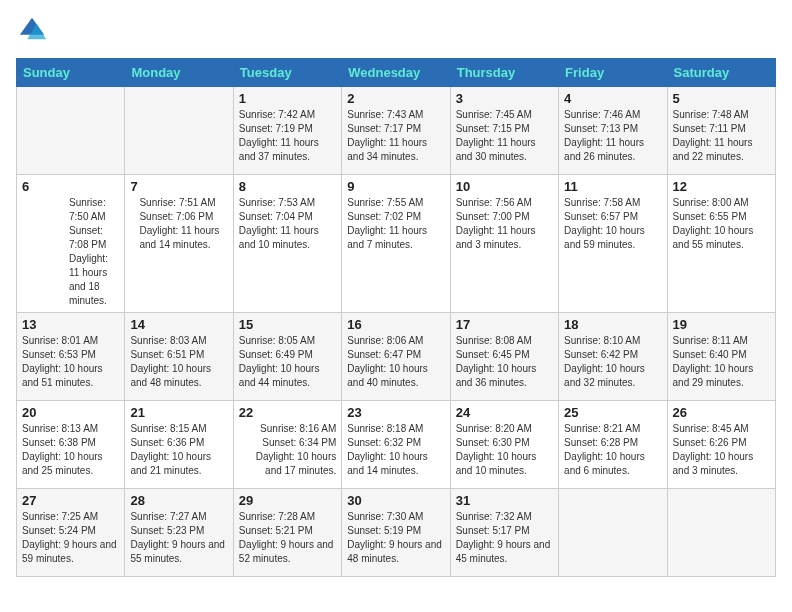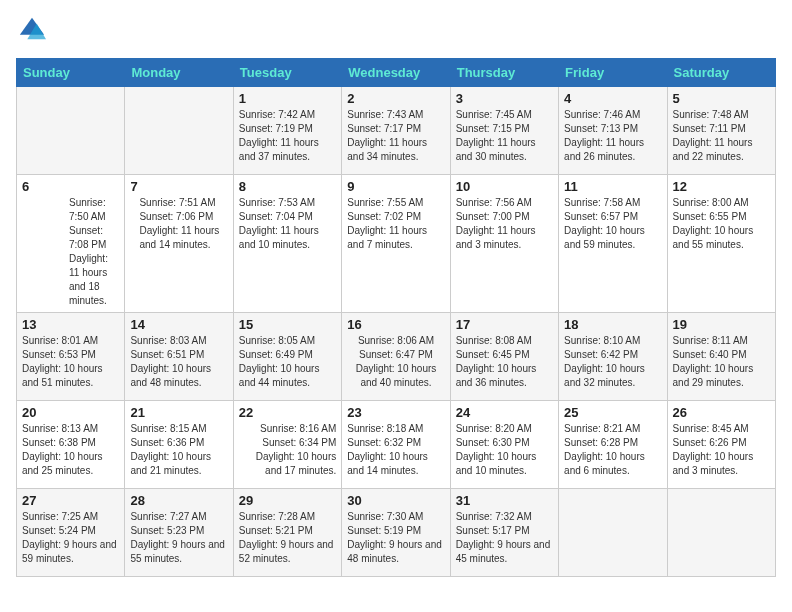--- a/index.html
+++ b/index.html
@@ -213,21 +213,21 @@
 Daylight: 10 hours and 48 minutes.</div>
         </td>
         <td>
           <span class="day-num">15</span>
           <div class="day-info" style="white-space: pre-line;">Sunrise: 8:05 AM
 Sunset: 6:49 PM
 Daylight: 10 hours and 44 minutes.</div>
         </td>
         <td>
           <span class="day-num">16</span>
-          <div class="day-info" style="white-space: pre-line; text-align: center;">Sunrise: 8:06 AM
+          <div class="day-info" style="white-space: pre-line;">Sunrise: 8:06 AM
 Sunset: 6:47 PM
 Daylight: 10 hours and 40 minutes.</div>
         </td>
         <td>
           <span class="day-num">17</span>
           <div class="day-info" style="white-space: pre-line;">Sunrise: 8:08 AM
 Sunset: 6:45 PM
 Daylight: 10 hours and 36 minutes.</div>
         </td>
         <td>

